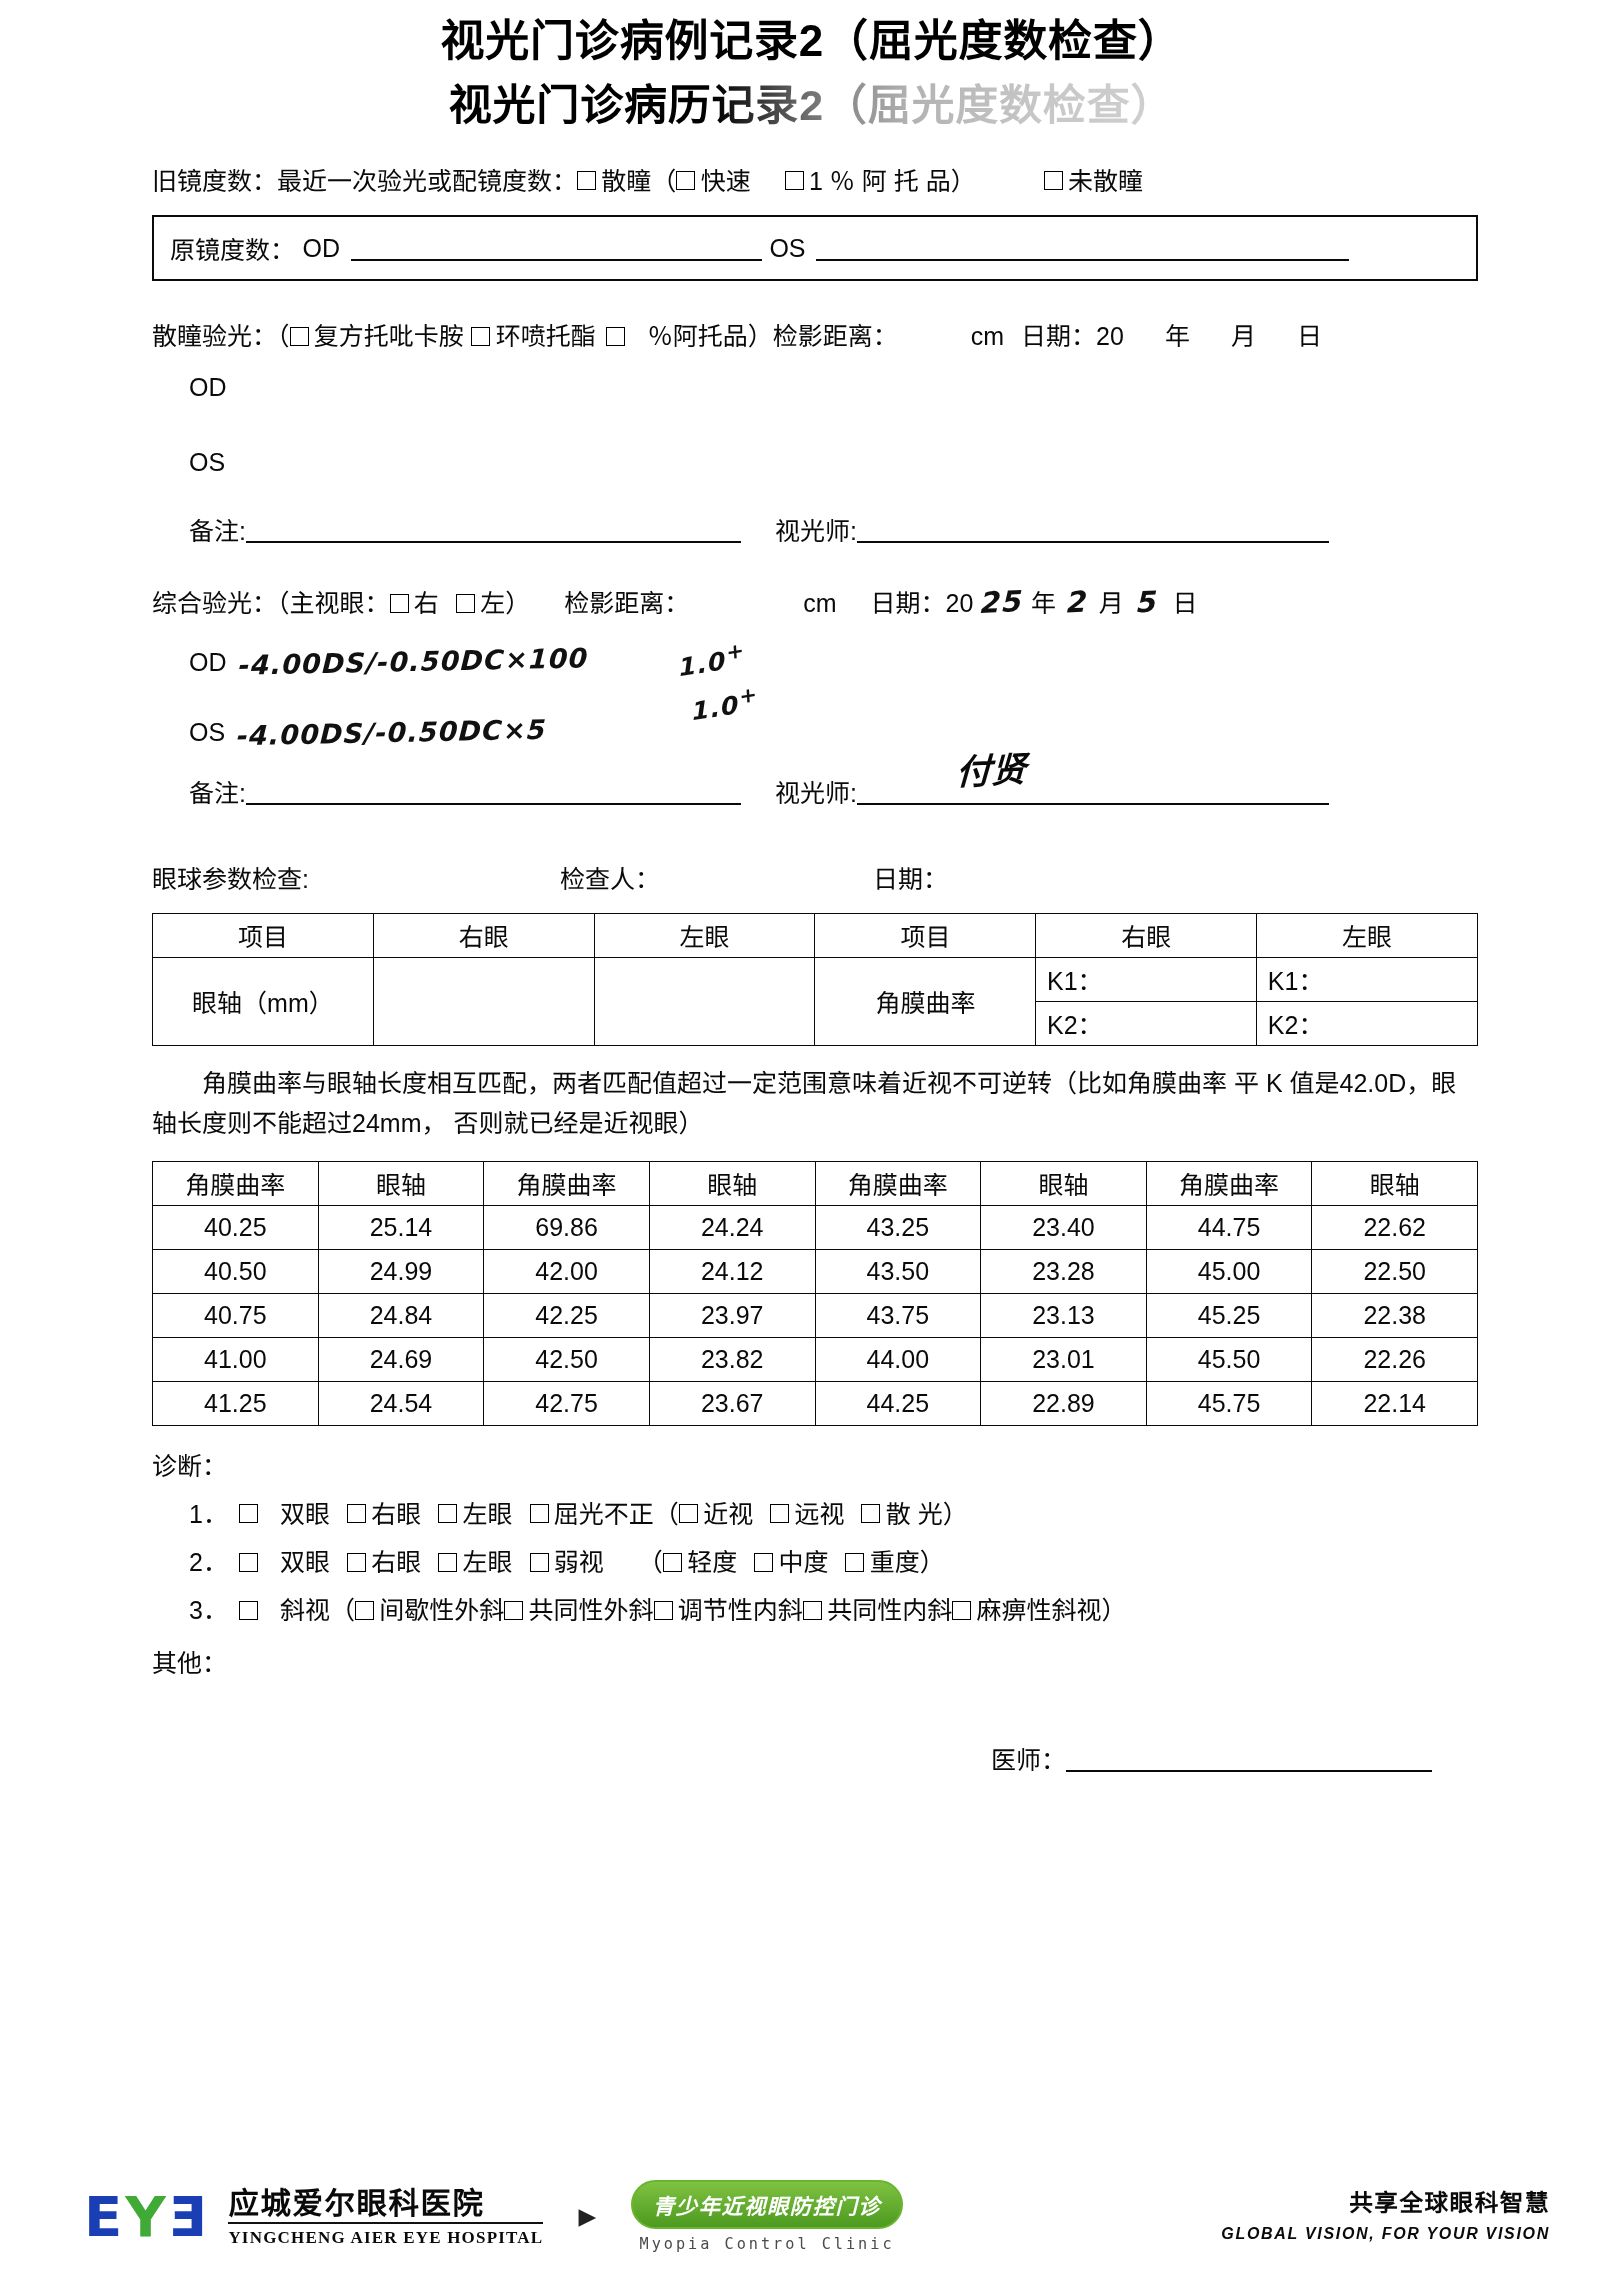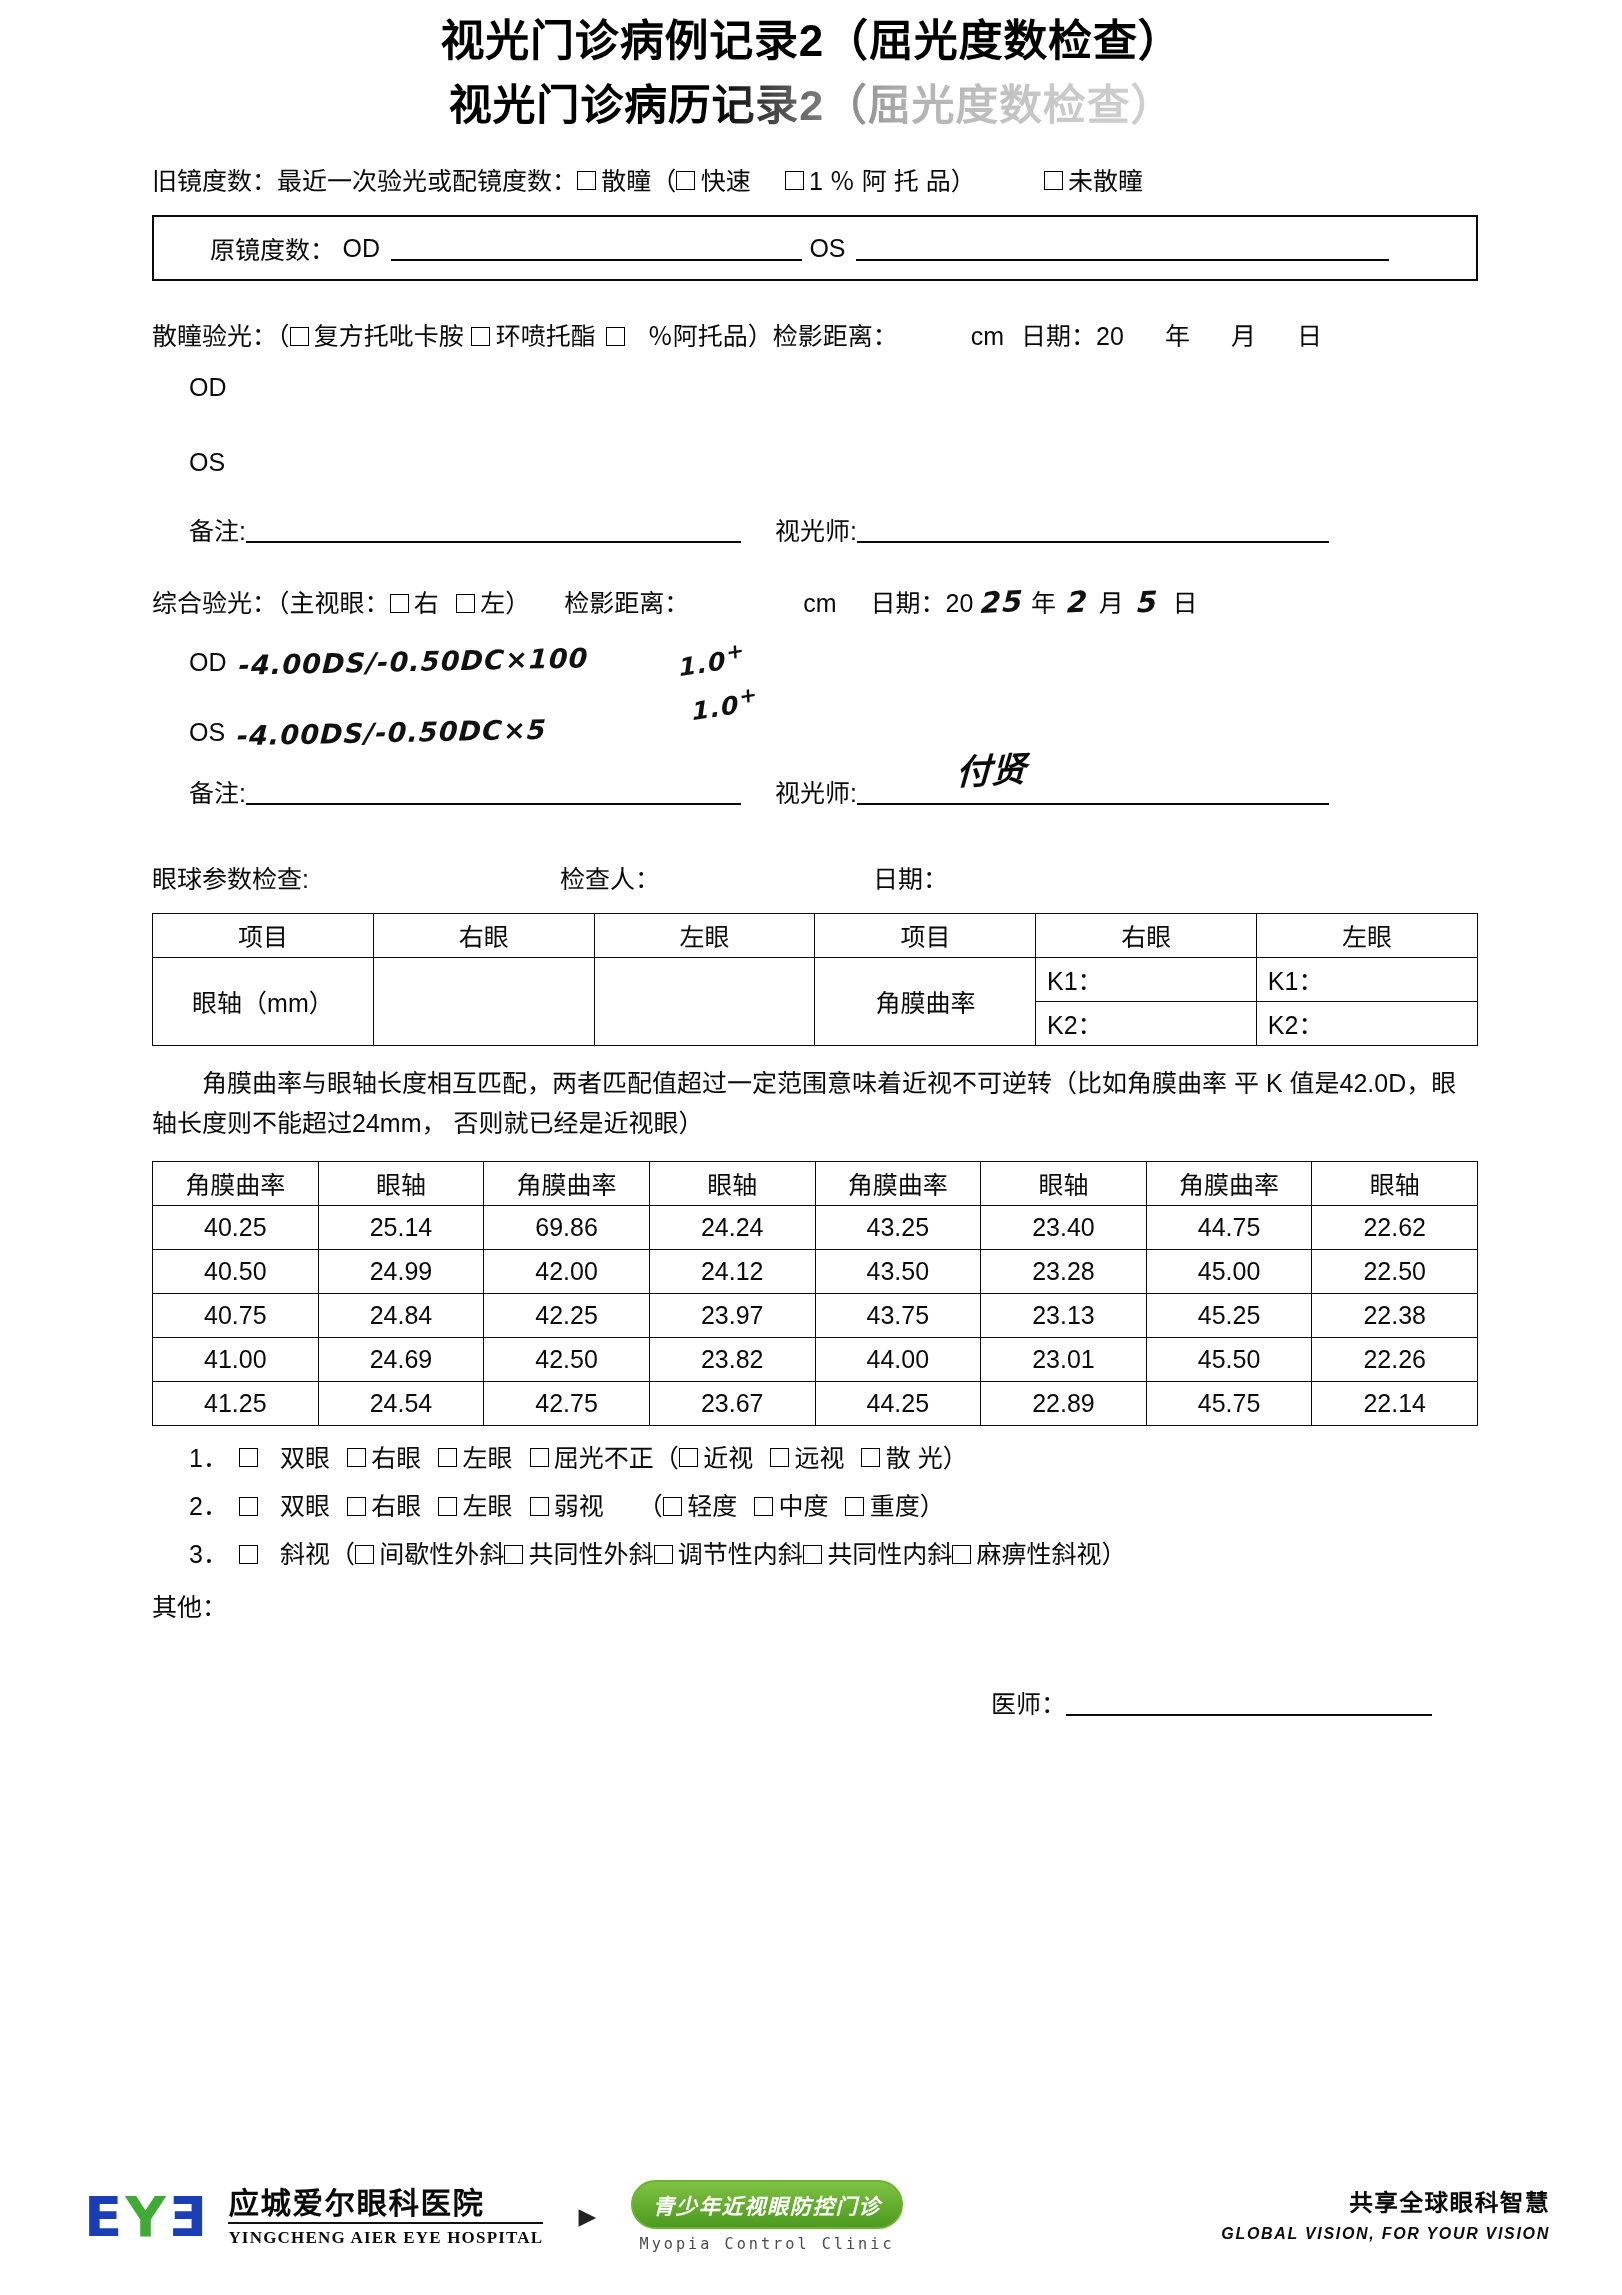--- a/index.html
+++ b/index.html
@@ -89,21 +89,21 @@
     vertical-align: -3px;
   }
 
   
   .oldbox {
     border: 2.3px solid #0a0a0a;
     height: 62px;
     margin: 15.2px 0 0 0;
     display: flex;
     align-items: center;
-    padding-left: 56px;
+    padding-left: 16px;
     font-size: 25px;
     white-space: nowrap;
   }
 
   
   .hand {
     font-family: "DejaVu Sans", sans-serif;
     font-weight: 600;
     font-style: italic;
     letter-spacing: 1.1px;
@@ -442,20 +442,21 @@
           <td>42.75</td>
           <td>23.67</td>
           <td>44.25</td>
           <td>22.89</td>
           <td>45.75</td>
           <td>22.14</td>
         </tr>
       </tbody>
     </table>
 
+    <div class="diag-head">诊断：</div>
 
     <div class="diag-row">
       <span class="num">1．</span><span class="chk"></span><span class="gap-sm"></span><span>双眼</span><span class="gap-sm"></span><span class="chk"></span><span>右眼</span><span class="gap-sm"></span><span class="chk"></span><span>左眼</span><span class="gap-sm"></span><span class="chk"></span><span>屈光不正</span><span>（</span><span class="chk"></span><span>近视</span><span class="gap-sm"></span><span class="chk"></span><span>远视</span><span class="gap-sm"></span><span class="chk"></span><span>散 光</span><span>）</span>
     </div>
 
     <div class="diag-row">
       <span class="num">2．</span><span class="chk"></span><span class="gap-sm"></span><span>双眼</span><span class="gap-sm"></span><span class="chk"></span><span>右眼</span><span class="gap-sm"></span><span class="chk"></span><span>左眼</span><span class="gap-sm"></span><span class="chk"></span><span>弱视</span><span class="gap-md"></span><span>（</span><span class="chk"></span><span>轻度</span><span class="gap-sm"></span><span class="chk"></span><span>中度</span><span class="gap-sm"></span><span class="chk"></span><span>重度</span><span>）</span>
     </div>
 
     <div class="diag-row">

